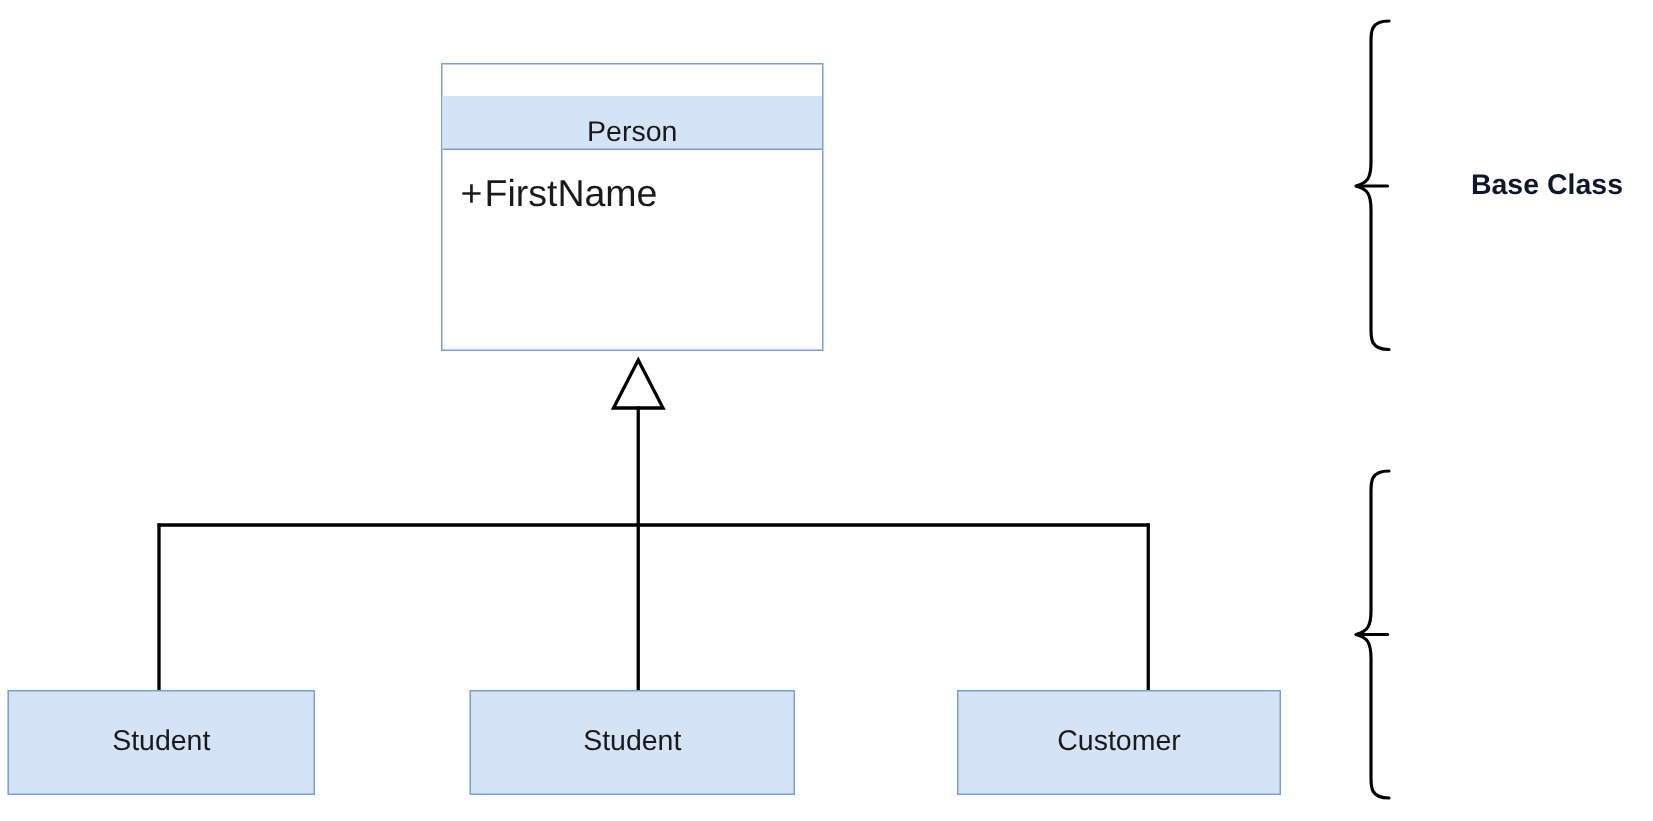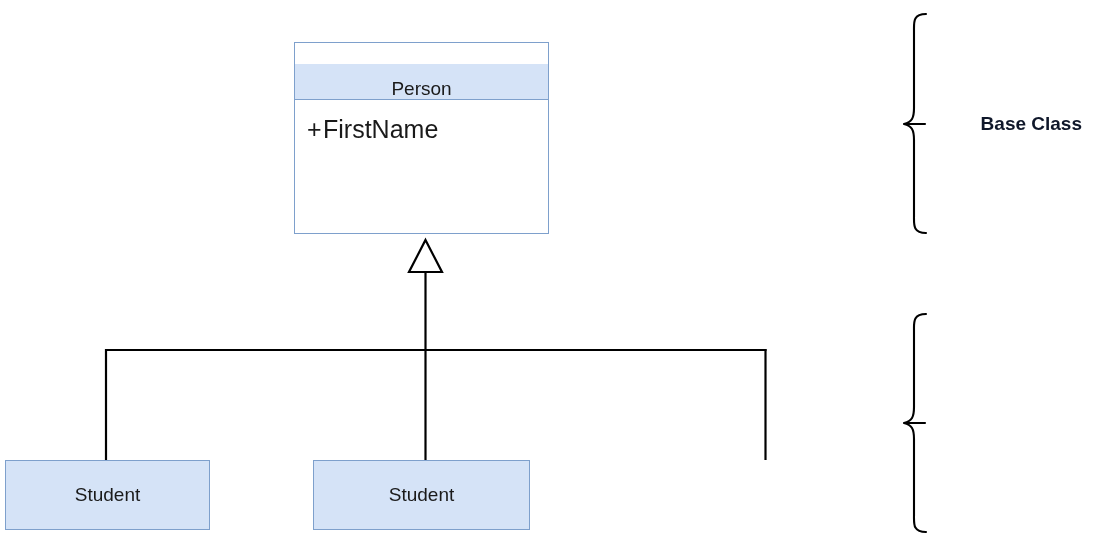--- a/index.html
+++ b/index.html
@@ -130,19 +130,22 @@
   </div>
 
   <div class="uml-simple" style="left:5px; top:460px; width:205px; height:70px;">
     <span>Student</span>
   </div>
 
   <div class="uml-simple" style="left:313px; top:460px; width:217px; height:70px;">
     <span>Student</span>
   </div>
 
+  <div class="uml-simple" style="left:638px; top:460px; width:216px; height:70px;">
+    <span>Customer</span>
+  </div>
 
   <div class="annotation" style="left:930px; top:110px; width:152px;">
     <div>Base Class</div>
   </div>
 
 
 </div>
 
 </body></html>

